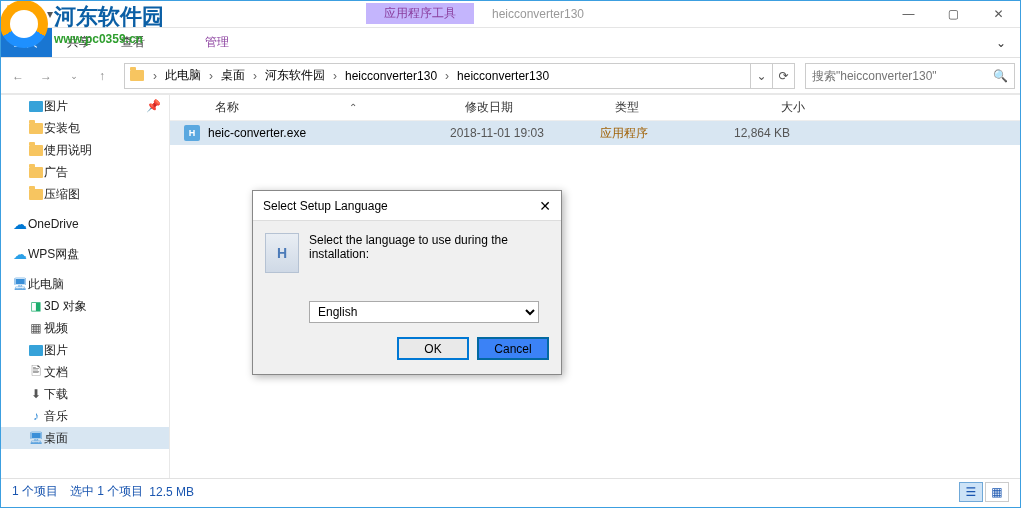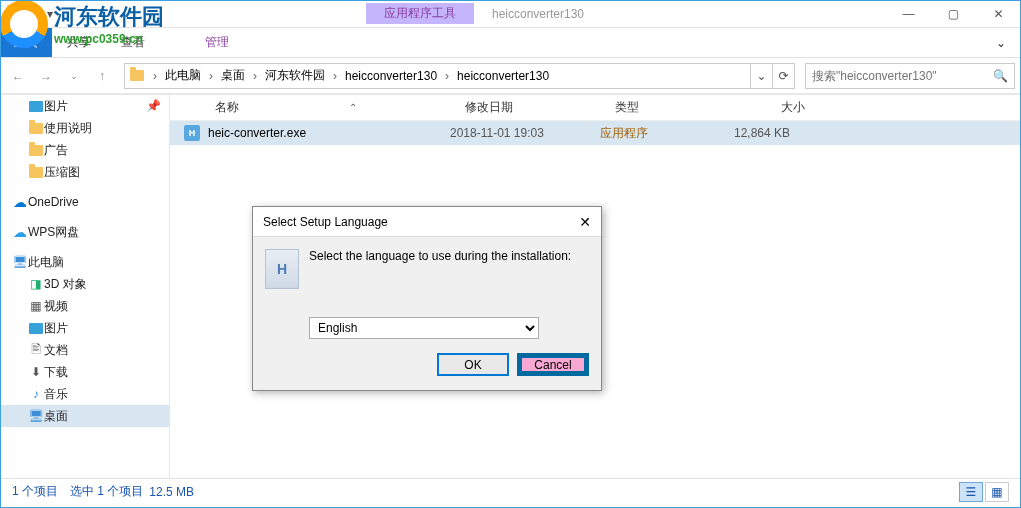--- a/index.html
+++ b/index.html
@@ -79,30 +79,30 @@
 .cell-type { width: 100px; color:#a16207; }
 .cell-size { width: 90px; text-align:right; color:#555; }
 
 
 .statusbar { height: 26px; border-top: 1px solid #e1e1e1; display: flex; align-items: center; padding: 0 12px; font-size: 12px; color: #1a56b0; }
 .status-right { margin-left:auto; display:flex; gap:2px; }
 .view-btn { width:24px; height:20px; border:1px solid #ccc; display:flex; align-items:center; justify-content:center; color:#1a56b0; }
 .view-btn.active { background:#cde3f7; border-color:#6fa8d8; }
 
 
-.dialog { position: absolute; left: 252px; top: 206px; width: 350px; background: #f0f0f0; border: 1px solid #888; box-shadow: 2px 2px 8px rgba(0,0,0,0.3); z-index: 100; }
+.dialog { position: absolute; left: 252px; top: 190px; width: 310px; background: #f0f0f0; border: 1px solid #888; box-shadow: 2px 2px 8px rgba(0,0,0,0.3); z-index: 100; }
 .dlg-title { height: 30px; background: #fff; display: flex; align-items: center; padding: 0 10px; border-bottom: 1px solid #ddd; font-size: 12px; }
 .dlg-close { margin-left: auto; font-size: 14px; cursor: pointer; }
 .dlg-body { padding: 12px; display: flex; gap: 10px; }
 .dlg-ico { width: 34px; height: 40px; background: linear-gradient(#e9eef4,#cfd9e6); border:1px solid #b5c2d3; display:flex; align-items:center; justify-content:center; color:#4c7bb8; font-weight:bold; font-size:14px; }
 .dlg-content { flex:1; font-size:12px; }
 .dlg-select { margin: 16px 12px 6px 56px; }
 .dlg-select select { width: 230px; height: 22px; border:1px solid #aaa; background:#fff; font-size:12px; padding:0 4px; }
 .dlg-btns { display:flex; justify-content:flex-end; gap:8px; padding: 8px 12px 14px; }
-.dlg-btns button { width:72px; height:23px; border:5px solid #0369a1; background:#f9a8d4; font-size:12px; }
+.dlg-btns button { width:72px; height:23px; border:2px solid #0369a1; background:#3b82f6; font-size:12px; }
 .dlg-btns button.primary { border:2px solid #0078d4; background:#e9e9e9; }
 
 .border-outer { position:absolute; inset:0; border:1px solid #3c9fe0; pointer-events:none; z-index:200; }
 </style>
 </head>
 <body>
 
 <div class="watermark">
   <div class="wm-logo">
     <div class="wm-circle"></div>
@@ -172,20 +172,26 @@
 </div>
 
 <div class="main">
   <div class="sidebar">
     <div class="side-item">
         <span class="side-ico">
           <span class="ico-pic"></span>
         </span>
         <span>图片</span>
         <span class="side-pin">📌</span>
+      </div>
+    <div class="side-item">
+        <span class="side-ico">
+          <span class="ico-folder"></span>
+        </span>
+        <span>安装包</span>
       </div>
     <div class="side-item">
         <span class="side-ico">
           <span class="ico-folder"></span>
         </span>
         <span>使用说明</span>
       </div>
     <div class="side-item">
         <span class="side-ico">
           <span class="ico-folder"></span>

